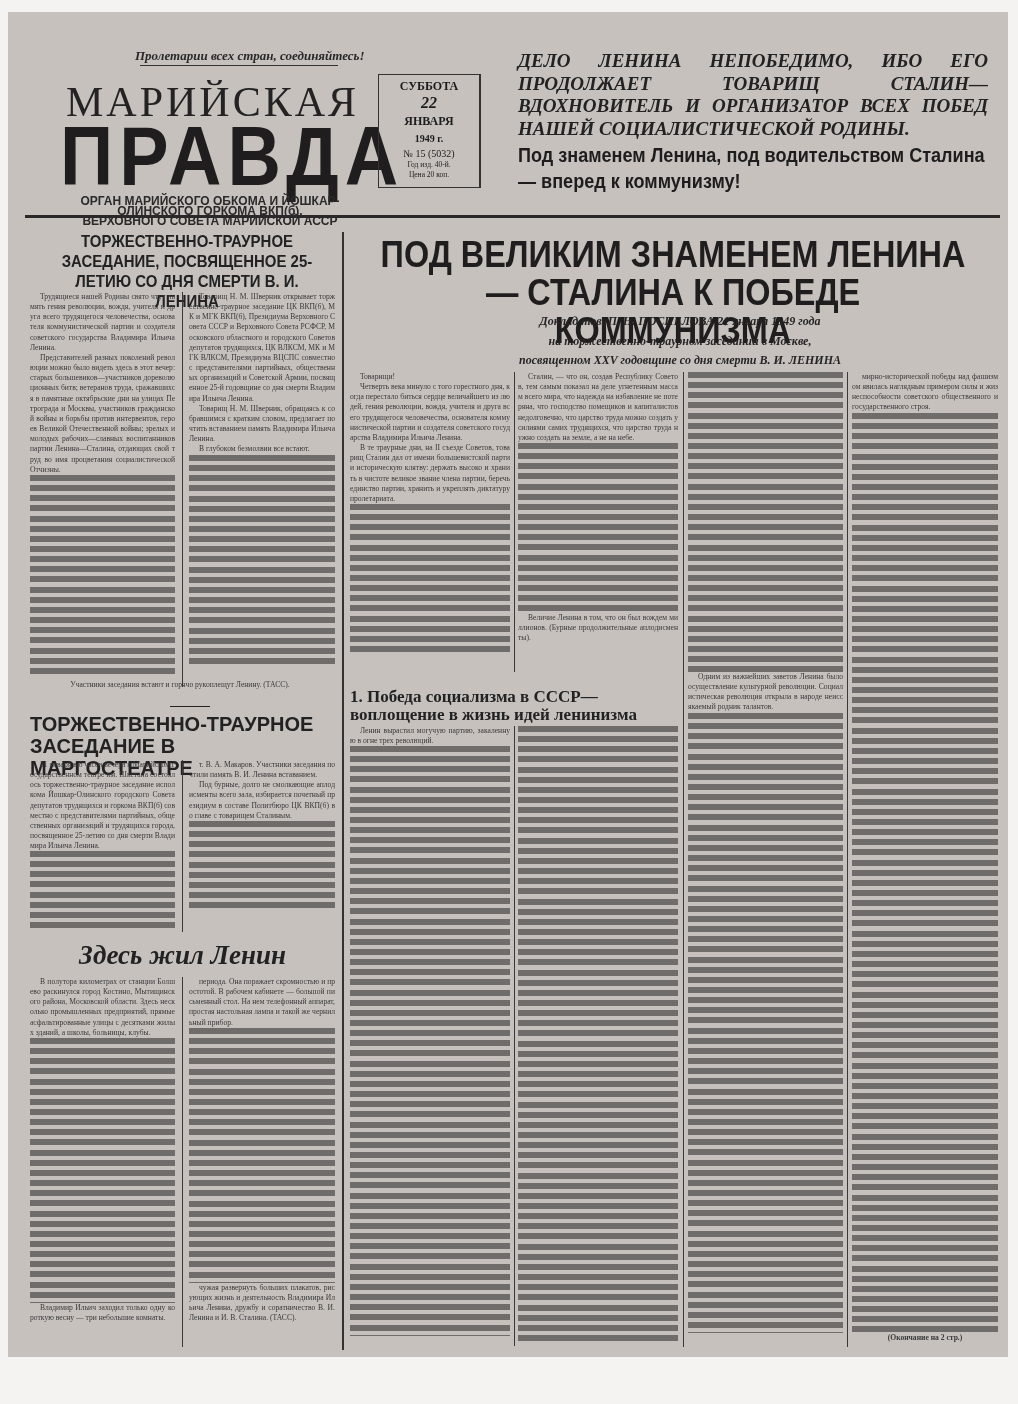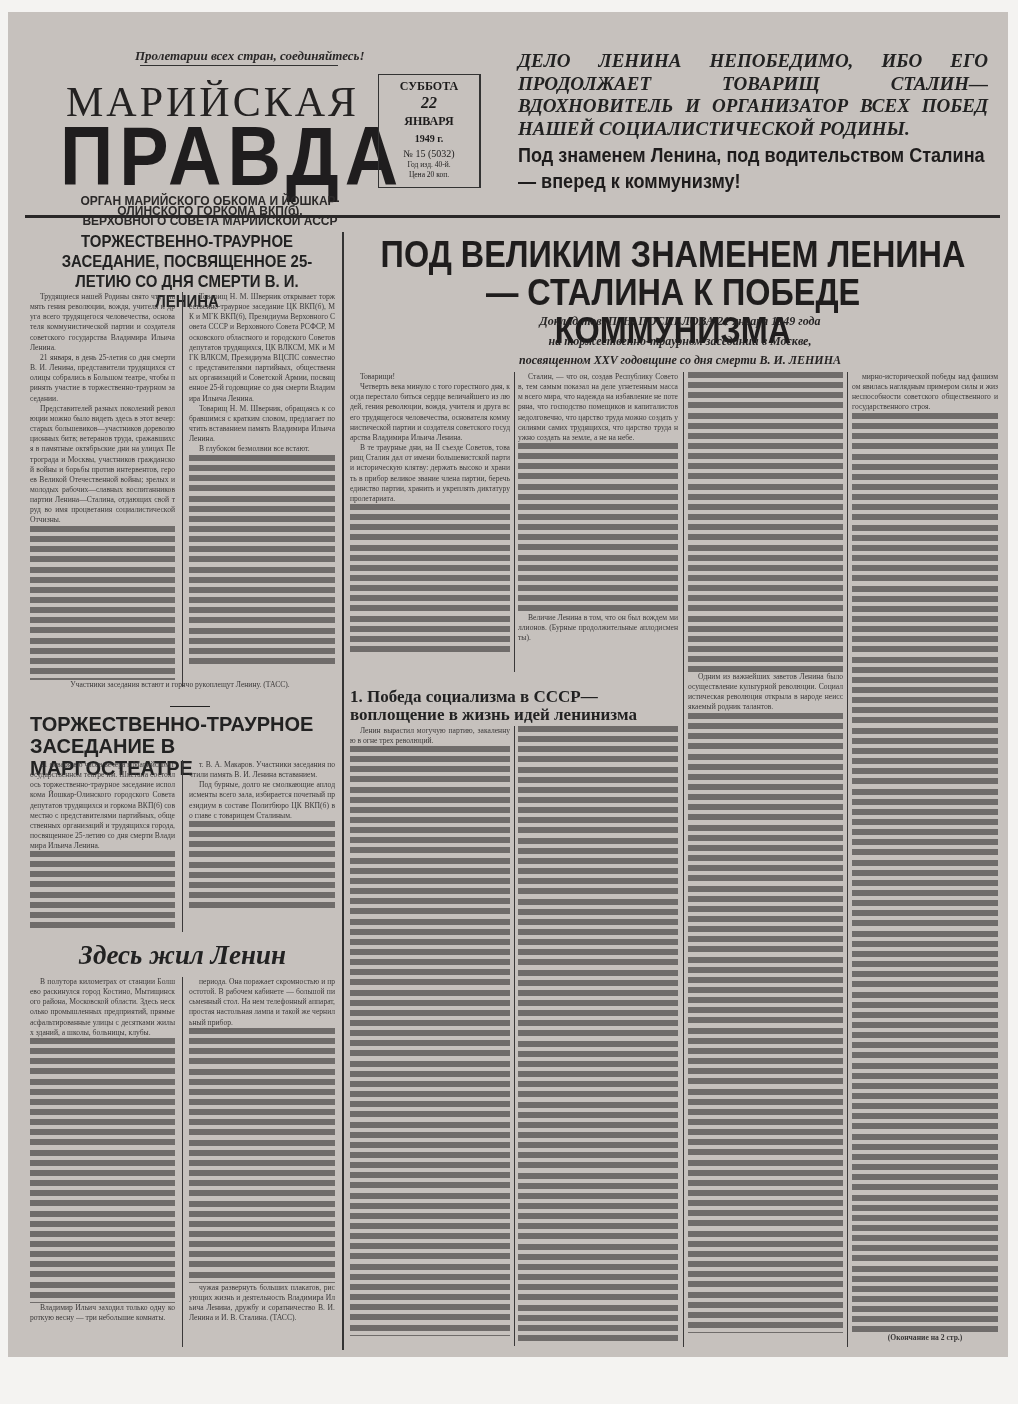--- a/index.html
+++ b/index.html
@@ -58,21 +58,20 @@
 
 <div class="abs slogan">ДЕЛО ЛЕНИНА НЕПОБЕДИМО, ИБО ЕГО ПРОДОЛЖАЕТ ТОВАРИЩ СТАЛИН—ВДОХНОВИТЕЛЬ И ОРГАНИЗАТОР ВСЕХ ПОБЕД НАШЕЙ СОЦИАЛИСТИЧЕСКОЙ РОДИНЫ.</div>
 <div class="abs slogan2">Под знаменем Ленина, под водительством Сталина — вперед к коммунизму!</div>
 
 <div class="abs mast-rule"></div>
 
 <div class="abs h-left">ТОРЖЕСТВЕННО-ТРАУРНОЕ ЗАСЕДАНИЕ, ПОСВЯЩЕННОЕ 25-ЛЕТИЮ СО ДНЯ СМЕРТИ В. И. ЛЕНИНА</div>
 
 <div class="abs col" style="left:30px;top:292px;width:145px;height:388px;">
   <p>Трудящиеся нашей Родины свято чтут память гения революции, вождя, учителя и друга всего трудящегося человечества, основателя коммунистической партии и создателя советского государства Владимира Ильича Ленина.</p>
-  <p>21 января, в день 25-летия со дня смерти В. И. Ленина, представители трудящихся столицы собрались в Большом театре, чтобы принять участие в торжественно-траурном заседании.</p>
   <p>Представителей разных поколений революции можно было видеть здесь в этот вечер: старых большевиков—участников дореволюционных битв; ветеранов труда, сражавшихся в памятные октябрьские дни на улицах Петрограда и Москвы, участников гражданской войны и борьбы против интервентов, героев Великой Отечественной войны; зрелых и молодых рабочих—славных воспитанников партии Ленина—Сталина, отдающих свой труд во имя процветания социалистической Отчизны.</p>
   <div class="filler" style="height:200px;"></div>
 </div>
 <div class="abs vrule" style="left:182px;top:292px;height:395px;"></div>
 <div class="abs col" style="left:189px;top:292px;width:146px;height:388px;">
   <p>Товарищ Н. М. Шверник открывает торжественно-траурное заседание ЦК ВКП(б), МК и МГК ВКП(б), Президиума Верховного Совета СССР и Верховного Совета РСФСР, Московского областного и городского Советов депутатов трудящихся, ЦК ВЛКСМ, МК и МГК ВЛКСМ, Президиума ВЦСПС совместно с представителями партийных, общественных организаций и Советской Армии, посвященное 25-й годовщине со дня смерти Владимира Ильича Ленина.</p>
   <p>Товарищ Н. М. Шверник, обращаясь к собравшимся с кратким словом, предлагает почтить вставанием память Владимира Ильича Ленина.</p>
   <p>В глубоком безмолвии все встают.</p>
   <div class="filler" style="height:210px;"></div>
 </div>
@@ -108,21 +107,21 @@
 <div class="abs main-head">ПОД ВЕЛИКИМ ЗНАМЕНЕМ ЛЕНИНА — СТАЛИНА К ПОБЕДЕ КОММУНИЗМА</div>
 <div class="abs main-sub">
   <div>Доклад тов. П. Н. ПОСПЕЛОВА 21 января 1949 года</div>
   <div>на торжественно-траурном заседании в Москве,</div>
   <div>посвященном XXV годовщине со дня смерти В. И. ЛЕНИНА</div>
 </div>
 
 <div class="abs col" style="left:350px;top:372px;width:160px;height:300px;">
   <p style="text-indent:10px;">Товарищи!</p>
   <p>Четверть века минуло с того горестного дня, когда перестало биться сердце величайшего из людей, гения революции, вождя, учителя и друга всего трудящегося человечества, основателя коммунистической партии и создателя советского государства Владимира Ильича Ленина.</p>
-  <p>В те траурные дни, на II съезде Советов, товарищ Сталин дал от имени большевистской партии историческую клятву: держать высоко и хранить в прибор великое звание члена партии, беречь единство партии, хранить и укреплять диктатуру пролетариата.</p>
+  <p>В те траурные дни, на II съезде Советов, товарищ Сталин дал от имени большевистской партии историческую клятву: держать высоко и хранить в чистоте великое звание члена партии, беречь единство партии, хранить и укреплять диктатуру пролетариата.</p>
   <div class="filler" style="height:150px;"></div>
 </div>
 <div class="abs vrule" style="left:514px;top:372px;height:300px;"></div>
 <div class="abs col" style="left:518px;top:372px;width:160px;height:300px;">
   <p>Сталин, — что он, создав Республику Советов, тем самым показал на деле угнетенным массам всего мира, что надежда на избавление не потеряна, что господство помещиков и капиталистов недолговечно, что царство труда можно создать усилиями самих трудящихся, что царство труда нужно создать на земле, а не на небе.</p>
   <div class="filler" style="height:170px;"></div>
   <p>Величие Ленина в том, что он был вождем миллионов. (Бурные продолжительные аплодисменты).</p>
 </div>
 
 <div class="abs h-mid" style="left:350px;top:688px;width:330px;font-size:17px;line-height:18px;font-family:'Liberation Serif',serif;">

